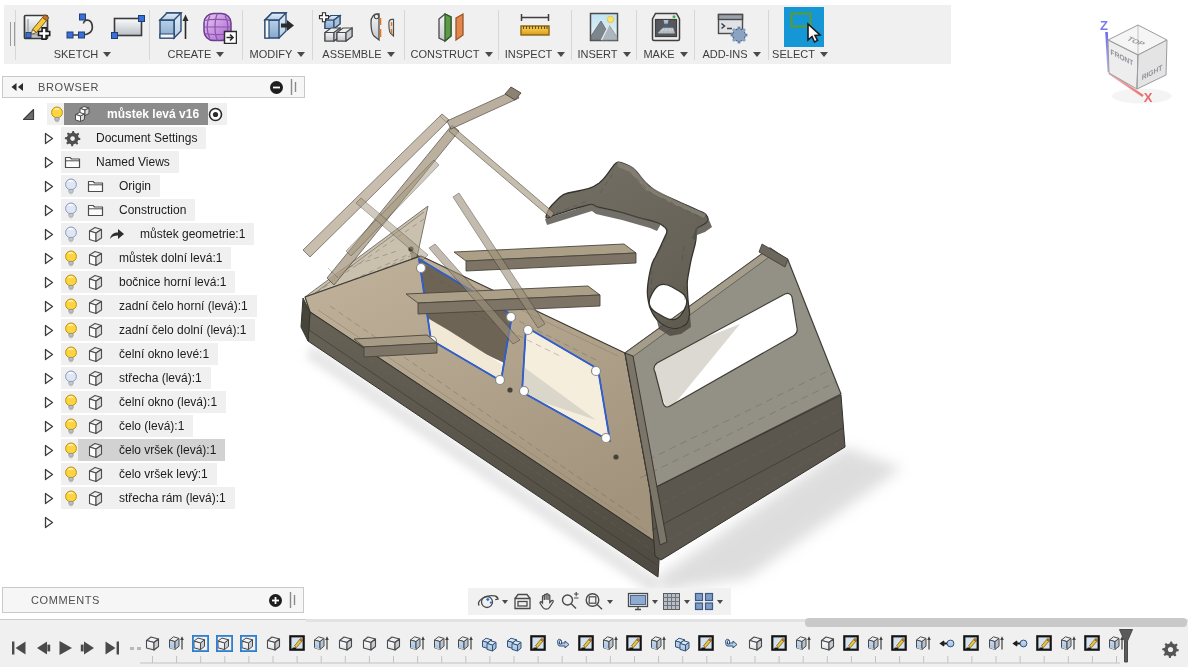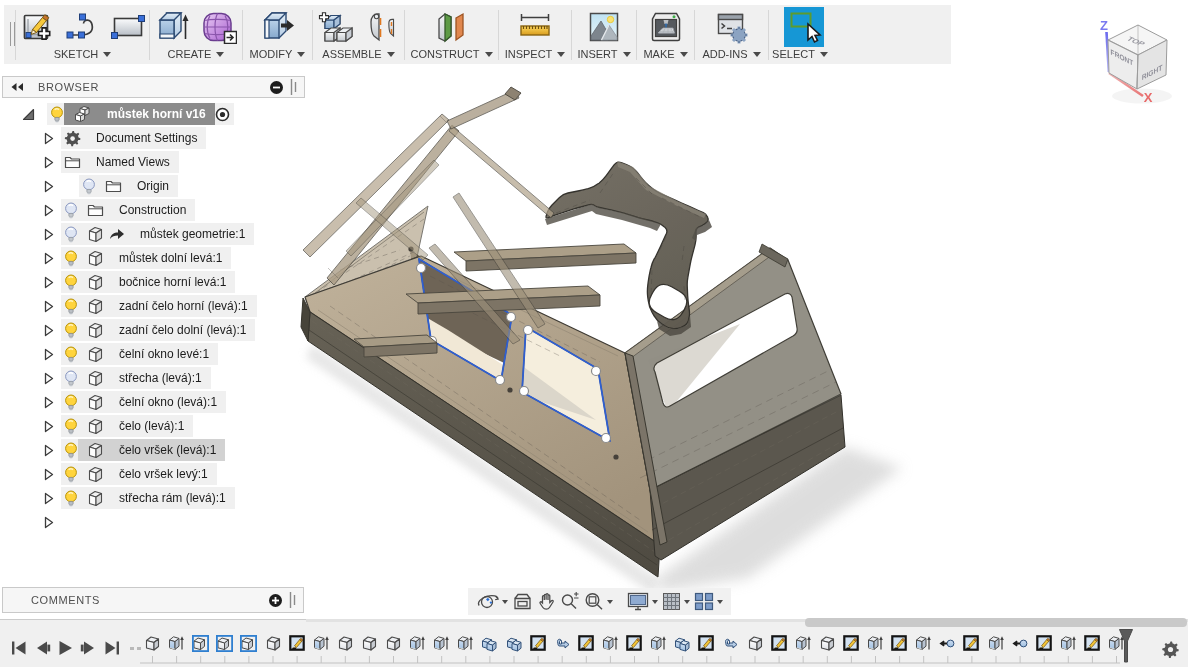--- a/index.html
+++ b/index.html
@@ -557,21 +557,21 @@
                   <g stroke="#4d4d4d" stroke-width="1" stroke-linejoin="round">
                     <path d="M7 3.5 L11 1.5 L16 3 L12 5 Z" fill="#f4f4f4"></path>
                     <path d="M7 3.5 L12 5 L12 10.5 L7 9 Z" fill="#ffffff"></path>
                     <path d="M12 5 L16 3 L16 8.5 L12 10.5 Z" fill="#d9d9d9"></path>
                     <path d="M2.5 9.5 L6.5 7.5 L11.5 9 L7.5 11 Z" fill="#f4f4f4"></path>
                     <path d="M2.5 9.5 L7.5 11 L7.5 16.5 L2.5 15 Z" fill="#ffffff"></path>
                     <path d="M7.5 11 L11.5 9 L11.5 14.5 L7.5 16.5 Z" fill="#d9d9d9"></path>
                   </g>
                 </svg>
               </span>
-              <span class="lbl" data-name="browser-item-label">můstek horní v16</span>
+              <span class="lbl" data-name="browser-item-label">můstek levá v16</span>
             </span>
             <span class="mini " data-name="component-activate-radio" style="margin-right:4px">
               <svg width="15" height="15" viewBox="0 0 15 15">
                 <circle cx="7.5" cy="7.5" r="6" fill="#ffffff" stroke="#2b2b2b" stroke-width="1.6"></circle>
                 <circle cx="7.5" cy="7.5" r="2.6" fill="#2b2b2b"></circle>
               </svg>
             </span>
           </span>
         </div>
         <div class="brow" data-name="browser-row" style="top: 29px; left: 38px;">
@@ -603,21 +603,21 @@
               <span class="mini " data-name="folder-icon" style="margin-left:3px">
                 <svg width="17" height="14" viewBox="0 0 17 14">
                   <path d="M1.5 2.5 L6 2.5 L7.5 4 L15.5 4 L15.5 12.5 L1.5 12.5 Z" fill="#fdfdfd" stroke="#4d4d4d" stroke-width="1.2" stroke-linejoin="round"></path>
                   <path d="M1.5 5.8 L15.5 5.8" stroke="#4d4d4d" stroke-width="1"></path>
                 </svg>
               </span>
               <span class="lbl" data-name="browser-item-label">Named Views</span>
             </span>
           </span>
         </div>
-        <div class="brow" data-name="browser-row" style="top: 77px; left: 38px; gap: 18px;">
+        <div class="brow" data-name="browser-row" style="top: 77px; left: 38px;">
           <span class="tri" data-name="tree-expand-toggle" style="margin: 0px 6px 0px 2px;">
             <svg width="13" height="13" viewBox="0 0 13 13">
               <path d="M3.5 1.5 L10.5 6.5 L3.5 11.5 Z" fill="#fdfdfd" stroke="#3c3c3c" stroke-width="1.3" stroke-linejoin="round"></path>
             </svg>
           </span>
           <span class="strip" data-name="browser-item">
             <span class="mini " data-name="visibility-bulb-off-icon" style="margin-left:3px">
               <svg width="14" height="17" viewBox="0 0 14 17">
                 <circle cx="7" cy="6.4" r="5.4" fill="#dfe6f4" stroke="#8a98c0" stroke-width="1"></circle>
                 <path d="M4.6 3.8 A3.4 3.4 0 0 1 9 3.6" stroke="#ffffff" stroke-width="1.4" fill="none"></path>

